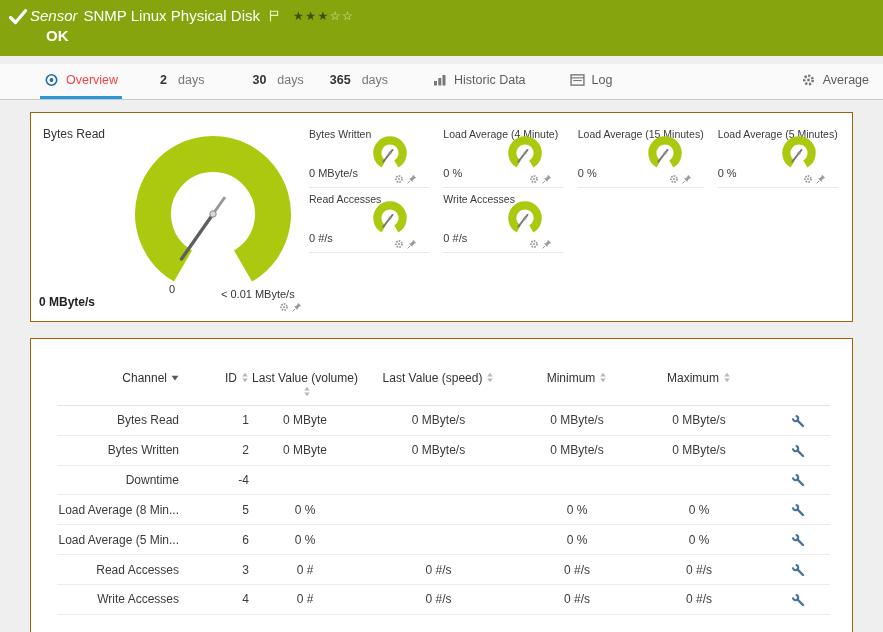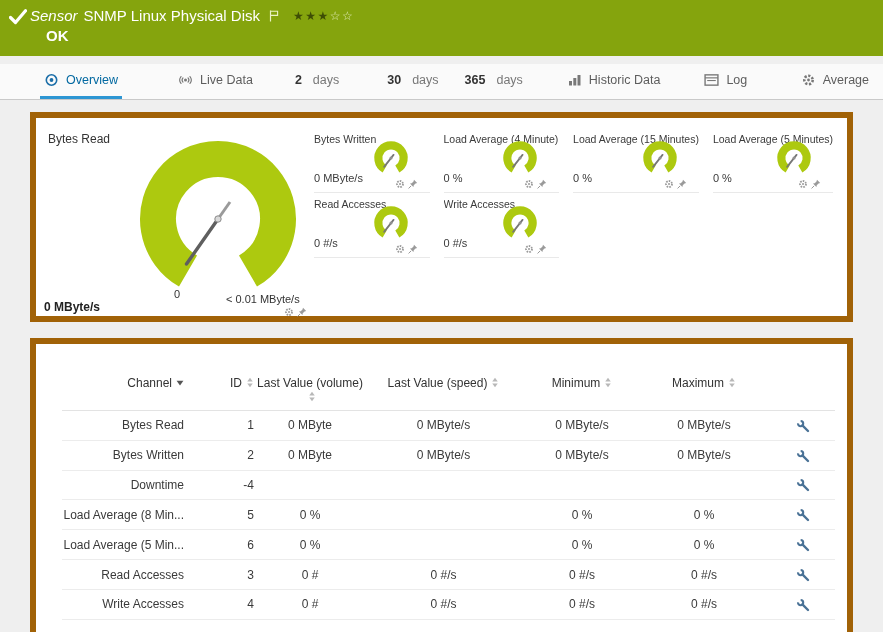--- a/index.html
+++ b/index.html
@@ -17,28 +17,28 @@
   .stars-filled{color:#3E4D05;}
   .stars-empty{color:#DCE8B0;}
   .status{position:absolute;left:46px;top:27px;font-size:15px;font-weight:700;color:#fff;}
 
   
   .tabs{position:absolute;left:0;top:64px;width:100%;height:36px;background:#FAFAFA;
         border-bottom:1px solid #C9C9C9;display:flex;align-items:stretch;
         padding:0 10px 0 40px;box-sizing:border-box;}
   .tab{display:flex;align-items:center;gap:7px;font-size:12.5px;color:#5d5d5d;
        border-bottom:3px solid transparent;padding:0 4px;cursor:pointer;box-sizing:border-box;white-space:nowrap;}
-  .tab.active{color:#0369a1;border-bottom-color:#2D96D3;}
+  .tab.active{color:#ef4444;border-bottom-color:#2D96D3;}
   .tab-icon{width:15px;height:14px;color:#787878;}
   .tab.active .tab-icon{color:#1B6EA8;}
   .tab-num{color:#333;font-weight:bold;margin-right:4px;}
   .tab-word{color:#777;}
 
   
-  .panel{position:absolute;left:30px;width:823px;background:#fff;border:6px solid #a16207;box-sizing:border-box;}
+  .panel{position:absolute;left:30px;width:823px;background:#fff;border:1px solid #a16207;box-sizing:border-box;}
   .gauges-panel{top:112px;height:210px;}
   .table-panel{top:338px;height:300px;}
 
   
   .main-gauge{position:absolute;left:0;top:0;width:278px;height:100%;}
   .mg-title{position:absolute;left:12px;top:14px;font-size:12px;color:#333;}
   .mg-dial{position:absolute;left:97px;top:16px;}
   .mg-value{position:absolute;left:8px;top:182px;font-size:12px;font-weight:700;color:#222;}
   .mg-min{position:absolute;left:138px;top:170px;font-size:11px;color:#333;}
   .mg-max{position:absolute;left:190px;top:175px;font-size:11px;color:#333;}
@@ -143,26 +143,20 @@
     </div>
     <div class="status">OK</div>
   </header>
 
   <nav class="tabs">
     <div class="tab active">
       <svg class="tab-icon">
           <use href="#sym-overview"></use>
         </svg>
       <span>Overview</span>
-    </div>
-    <div class="tab" style="margin-left:52px">
-      <svg class="tab-icon">
-          <use href="#sym-live"></use>
-        </svg>
-      <span>Live Data</span>
     </div>
     <div class="tab" style="margin-left:34px">
       <span class="tab-num">2</span>
         <span class="tab-word">days</span>
     </div>
     <div class="tab" style="margin-left:40px">
       <span class="tab-num">30</span>
         <span class="tab-word">days</span>
     </div>
     <div class="tab" style="margin-left:18px">

